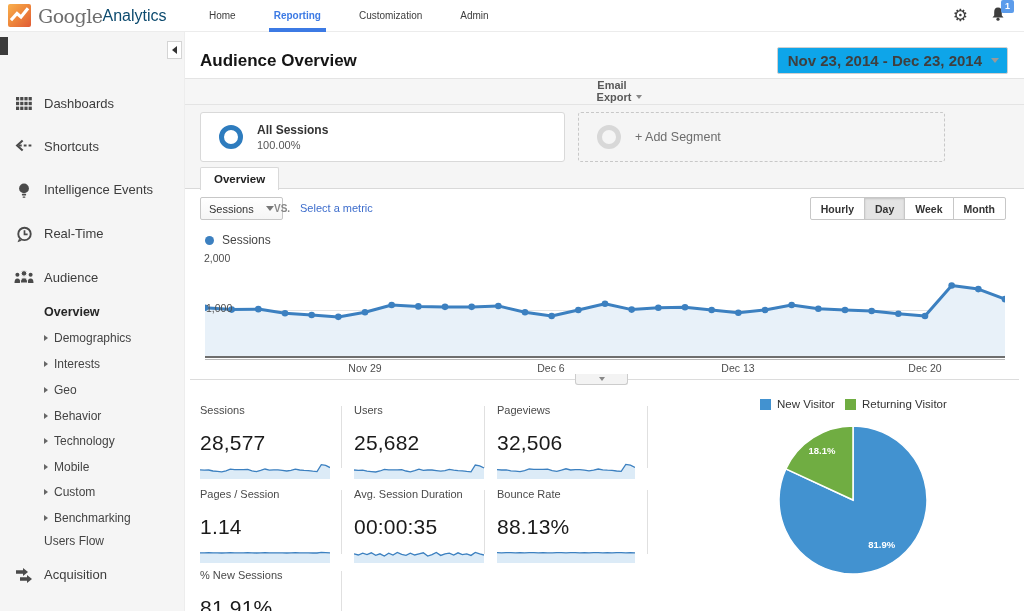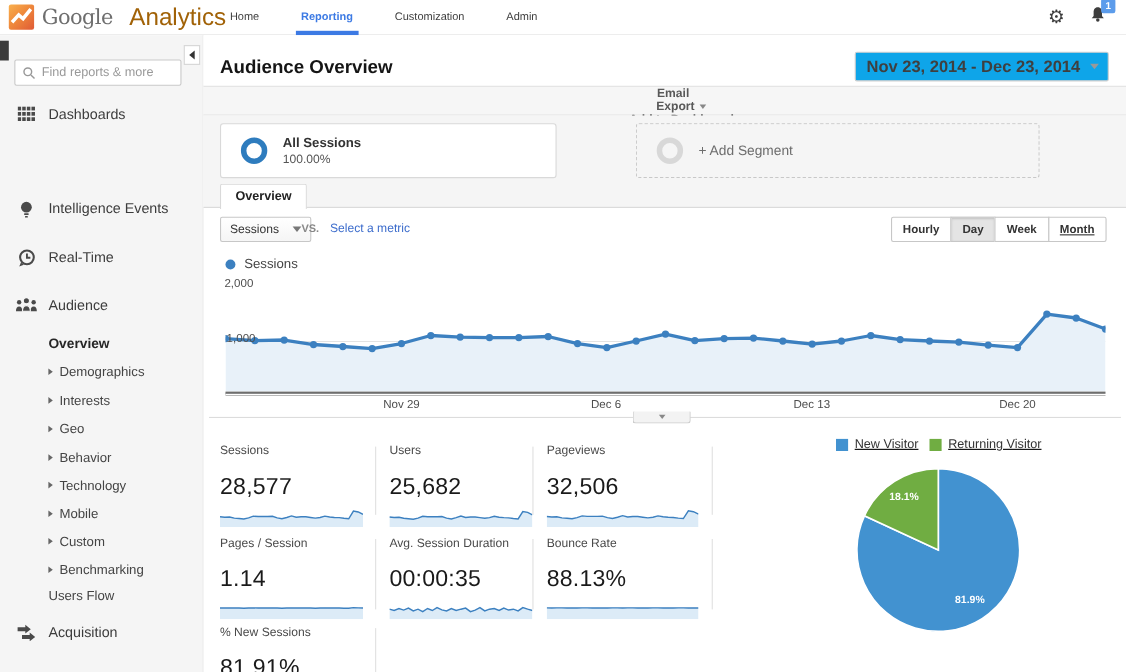--- a/index.html
+++ b/index.html
@@ -6,21 +6,21 @@
   body { font-family:"Liberation Sans", sans-serif; background:#fff; }
   #app { position:relative; width:1024px; height:611px; overflow:hidden; background:#fff; }
 
   
   .navbar { position:absolute; left:0; top:0; width:1024px; height:32px; background:#fff;
             border-bottom:1px solid #ececec; display:flex; align-items:center; }
   .brand { display:flex; align-items:center; width:185px; padding-left:8px; }
   .logo-box { width:23px; height:23px; border-radius:2px;
               background:linear-gradient(135deg,#f9b04e 0%,#ef8a3c 45%,#e05a35 100%); margin-right:7px; }
   .brand-google { font-family:"DejaVu Serif", serif; font-size:19px; color:#6e6e6e; letter-spacing:-0.5px; }
-  .brand-analytics { font-size:22px; color:#a16207; margin-left:15px; }
+  .brand-analytics { font-size:16px; color:#0c4a6e; margin-left:0; }
   .nav-items { display:flex; height:32px; margin-left:5px; }
   .nav-item { position:relative; display:flex; align-items:center; padding:0 19px; font-size:10px;
               color:#3d3d3d; cursor:pointer; }
   .nav-item.active { color:#3c7ae4; font-weight:bold; }
   .nav-item.active .nav-underline { position:absolute; left:14px; right:14px; bottom:0; height:4px; background:#3c7ae4; }
   .nav-right { margin-left:auto; display:flex; align-items:center; gap:22px; padding-right:18px; }
   .gear-glyph { font-size:17px; color:#3c3c3c; line-height:1; cursor:pointer; }
   .bell-wrap { position:relative; cursor:pointer; }
   .badge { position:absolute; top:-6px; right:-8px; min-width:13px; height:13px; background:#5c9ceb;
            border-radius:2px; color:#fff; font-size:9px; font-weight:bold; text-align:center; line-height:13px; padding:0 2px; }
@@ -61,21 +61,21 @@
   .tb-item:first-child { margin-left:15px; }
   .tb-caret { width:0; height:0; border-left:3.5px solid transparent; border-right:3.5px solid transparent;
               border-top:4px solid #888; margin-left:5px; }
   .tb-right { margin-left:auto; margin-right:22px; cursor:pointer; display:flex; }
 
   
   .segment-band { position:absolute; left:185px; top:105px; width:839px; height:84px; background:#f5f5f5;
                   border-bottom:1px solid #d9d9d9; }
   .seg-card { position:absolute; top:7px; height:50px; background:#fff; border:1px solid #d9d9d9; border-radius:3px;
               display:flex; align-items:center; cursor:pointer; }
-  .seg-card.all { left:15px; width:306px; }
+  .seg-card.all { left:15px; width:365px; }
   .seg-card.add { left:393px; width:367px; background:transparent; border:1px dashed #c8c8c8; }
   .donut { width:24px; height:24px; border-radius:50%; border:5px solid #2e7cbe; background:#fff; margin:0 14px 0 18px; }
   .donut.gray { border-color:#d8d8d8; background:transparent; }
   .seg-title { font-size:12px; font-weight:bold; color:#333; }
   .seg-sub { font-size:11px; color:#555; margin-top:2px; }
   .add-seg-label { font-size:12.5px; color:#6d6d6d; }
 
   .tab { position:absolute; left:200px; top:167px; height:23px; padding:0 13px; background:#fff;
          border:1px solid #d9d9d9; border-bottom:none; border-radius:2px 2px 0 0; z-index:3;
          display:flex; align-items:center; font-size:11.5px; font-weight:bold; color:#222; cursor:pointer; }
@@ -84,21 +84,21 @@
   .metric-select { position:absolute; left:200px; top:197px; height:23px; background:linear-gradient(#fff,#f5f5f5);
                    border:1px solid #c7c7c7; border-radius:2px; display:flex; align-items:center; padding:0 8px;
                    font-size:11px; color:#333; cursor:pointer; }
   .metric-select .caret-down { border-top-color:#777; margin-left:12px; border-left-width:4px; border-right-width:4px; }
   .vs-label { position:absolute; left:274px; top:203px; font-size:10px; font-weight:bold; color:#888; }
   .select-metric { position:absolute; left:300px; top:202px; font-size:11px; color:#3d6dcc; cursor:pointer; }
   .granularity { position:absolute; right:18px; top:197px; display:flex; }
   .gran-btn { height:23px; padding:0 10px; background:#fff; border:1px solid #c7c7c7; margin-left:-1px;
               font-size:10.5px; font-weight:bold; color:#333; display:flex; align-items:center; cursor:pointer; }
   .gran-btn:first-child { border-radius:2px 0 0 2px; margin-left:0; }
-  .gran-btn:last-child { border-radius:0 2px 2px 0;text-decoration:underline; }
+  .gran-btn:last-child { border-radius:0 2px 2px 0; }
   .gran-btn.active { background:#e4e4e4; box-shadow:inset 0 1px 2px rgba(0,0,0,0.15); }
 
   
   .chart-legend { position:absolute; left:205px; top:233px; display:flex; align-items:center; }
   .legend-dot { width:9px; height:9px; border-radius:50%; background:#3c80c0; margin-right:8px; }
   .legend-text { font-size:12px; color:#444; }
   .ytick-top { position:absolute; left:204px; top:252px; font-size:10.5px; color:#4d4d4d; }
   .ytick-mid { position:absolute; left:206px; top:302px; font-size:10.5px; color:#4d4d4d; z-index:2; }
   .main-chart { position:absolute; left:205px; top:265px; }
   .x-axis-line { position:absolute; left:205px; top:356px; width:800px; height:3px;
@@ -112,21 +112,21 @@
                   border-top:4px solid #888; }
 
   
   .metric-block { position:absolute; width:132px; }
   .metric-label { font-size:11px; color:#4a4a4a; }
   .metric-value { font-size:21px; color:#1a1a1a; margin-top:15px; letter-spacing:0.2px; }
   .metric-spark { margin-top:2px; display:block; }
   .vdiv { position:absolute; width:1px; background:#e0e0e0; }
 
   
-  .pie-legend { position:absolute; top:398px; display:flex; align-items:center;text-decoration:underline; }
+  .pie-legend { position:absolute; top:398px; display:flex; align-items:center; }
   .swatch { width:11px; height:11px; margin-right:6px; }
   .pie-legend .plabel { font-size:11.5px; color:#333; }
   .pie-svg { position:absolute; left:773px; top:420px; }
 </style>
 </head>
 <body>
 
 <div id="app">
 
   <div class="navbar">
@@ -165,27 +165,20 @@
       </span>
     </div>
   </div>
 
   <div class="sidebar">
     <div class="ribbon-corner"></div>
     <div class="collapse-btn">
         <span class="tri-left"></span>
       </div>
 
-    <div class="search-wrap">
-      <svg width="13" height="13" viewBox="0 0 16 16">
-          <circle cx="6.5" cy="6.5" r="4.3" fill="none" stroke="#999" stroke-width="1.6"></circle>
-          <line x1="10" y1="10" x2="14" y2="14" stroke="#999" stroke-width="1.6"></line>
-        </svg>
-      <input type="text" placeholder="Find reports &amp; more" style="">
-    </div>
 
     <div class="side-item" style="top:64px">
       <span class="sicon">
           <svg width="16" height="15" viewBox="0 0 16 15">
             <g fill="#4a4a4a">
               <rect x="0" y="1" width="3.2" height="3.4"></rect>
               <rect x="4.2" y="1" width="3.2" height="3.4"></rect>
               <rect x="8.4" y="1" width="3.2" height="3.4"></rect>
               <rect x="12.6" y="1" width="3.2" height="3.4"></rect>
               <rect x="0" y="5.8" width="3.2" height="3.4"></rect>
@@ -195,20 +188,29 @@
               <rect x="0" y="10.6" width="3.2" height="3.4"></rect>
               <rect x="4.2" y="10.6" width="3.2" height="3.4"></rect>
               <rect x="8.4" y="10.6" width="3.2" height="3.4"></rect>
               <rect x="12.6" y="10.6" width="3.2" height="3.4"></rect>
             </g>
           </svg>
         </span>
       <span class="slabel">Dashboards</span>
     </div>
 
+    <div class="side-item" style="top:107px">
+      <span class="sicon">
+          <svg width="19" height="13" viewBox="0 0 20 14">
+            <path d="M8 1.5 L2 7 L8 12.5" fill="none" stroke="#4a4a4a" stroke-width="2.2"></path>
+            <line x1="4" y1="7" x2="19" y2="7" stroke="#4a4a4a" stroke-width="2.2" stroke-dasharray="3,2.2"></line>
+          </svg>
+        </span>
+      <span class="slabel">Shortcuts</span>
+    </div>
 
     <div class="side-item" style="top:150px">
       <span class="sicon">
           <svg width="14" height="18" viewBox="0 0 16 20">
             <circle cx="8" cy="7" r="5.6" fill="#4a4a4a"></circle>
             <rect x="5.6" y="13.2" width="4.8" height="2" rx="0.5" fill="#4a4a4a"></rect>
             <rect x="6.5" y="16.2" width="3" height="1.6" rx="0.5" fill="#4a4a4a"></rect>
           </svg>
         </span>
       <span class="slabel">Intelligence Events</span>

